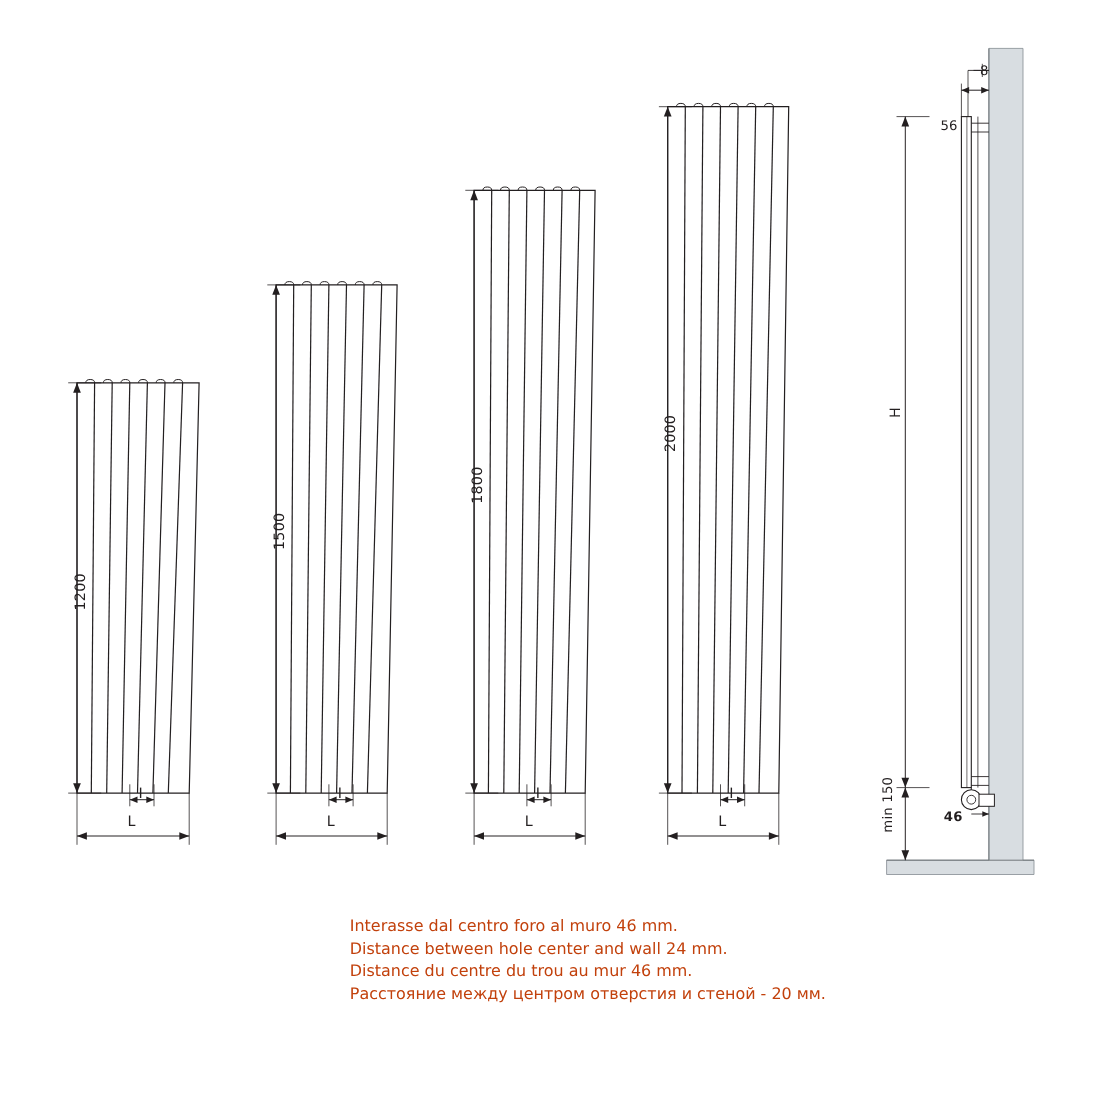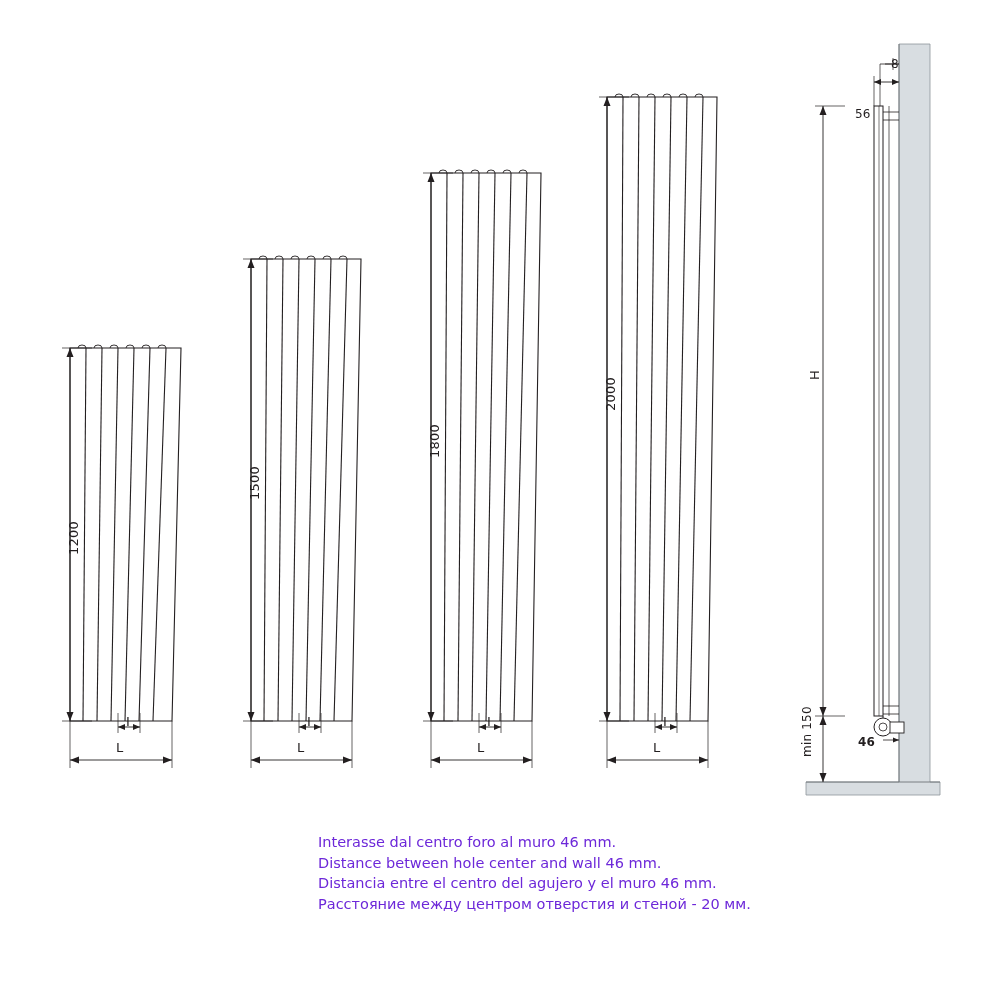--- a/index.html
+++ b/index.html
@@ -45,21 +45,21 @@
   .captions {
     position: absolute;
     left: 318px;
     top: 832px;
     width: 500px;
   }
   .captions div {
     font-family: "DejaVu Sans", sans-serif;
     font-size: 14.5px;
     line-height: 20.5px;
-    color: #6d28d9;
+    color: #c2410c;
     white-space: nowrap;
   }
 </style>
 </head>
 <body>
 
 <div id="stage">
 
   <svg class="drawing" viewBox="0 0 1000 1000">
     <g stroke="#231f20" fill="none" stroke-width="1.1" shape-rendering="geometricPrecision">
@@ -267,18 +267,18 @@
   <div class="lbl" style="left:653px; top:740px;">L</div>
 
   <div class="lbl vert" style="left:807px; top:380px;">H</div>
   <div class="lbl small" style="left:855px; top:75px;margin-top:32px;">56</div>
   <div class="lbl small" style="left:891px; top:57px;">8</div>
   <div class="lbl vert small" style="left:800px; top:757px;">min 150</div>
   <div class="lbl small" style="left:858px; top:735px;font-weight:bold;">46</div>
 
   <div class="captions">
     <div>Interasse dal centro foro al muro 46 mm.</div>
-    <div>Distance between hole center and wall 46 mm.</div>
-    <div>Distancia entre el centro del agujero y el muro 46 mm.</div>
+    <div>Distance between hole center and wall 24 mm.</div>
+    <div>Distance du centre du trou au mur 46 mm.</div>
     <div>Расстояние между центром отверстия и стеной - 20 мм.</div>
   </div>
 
 </div>
 
 </body></html>

